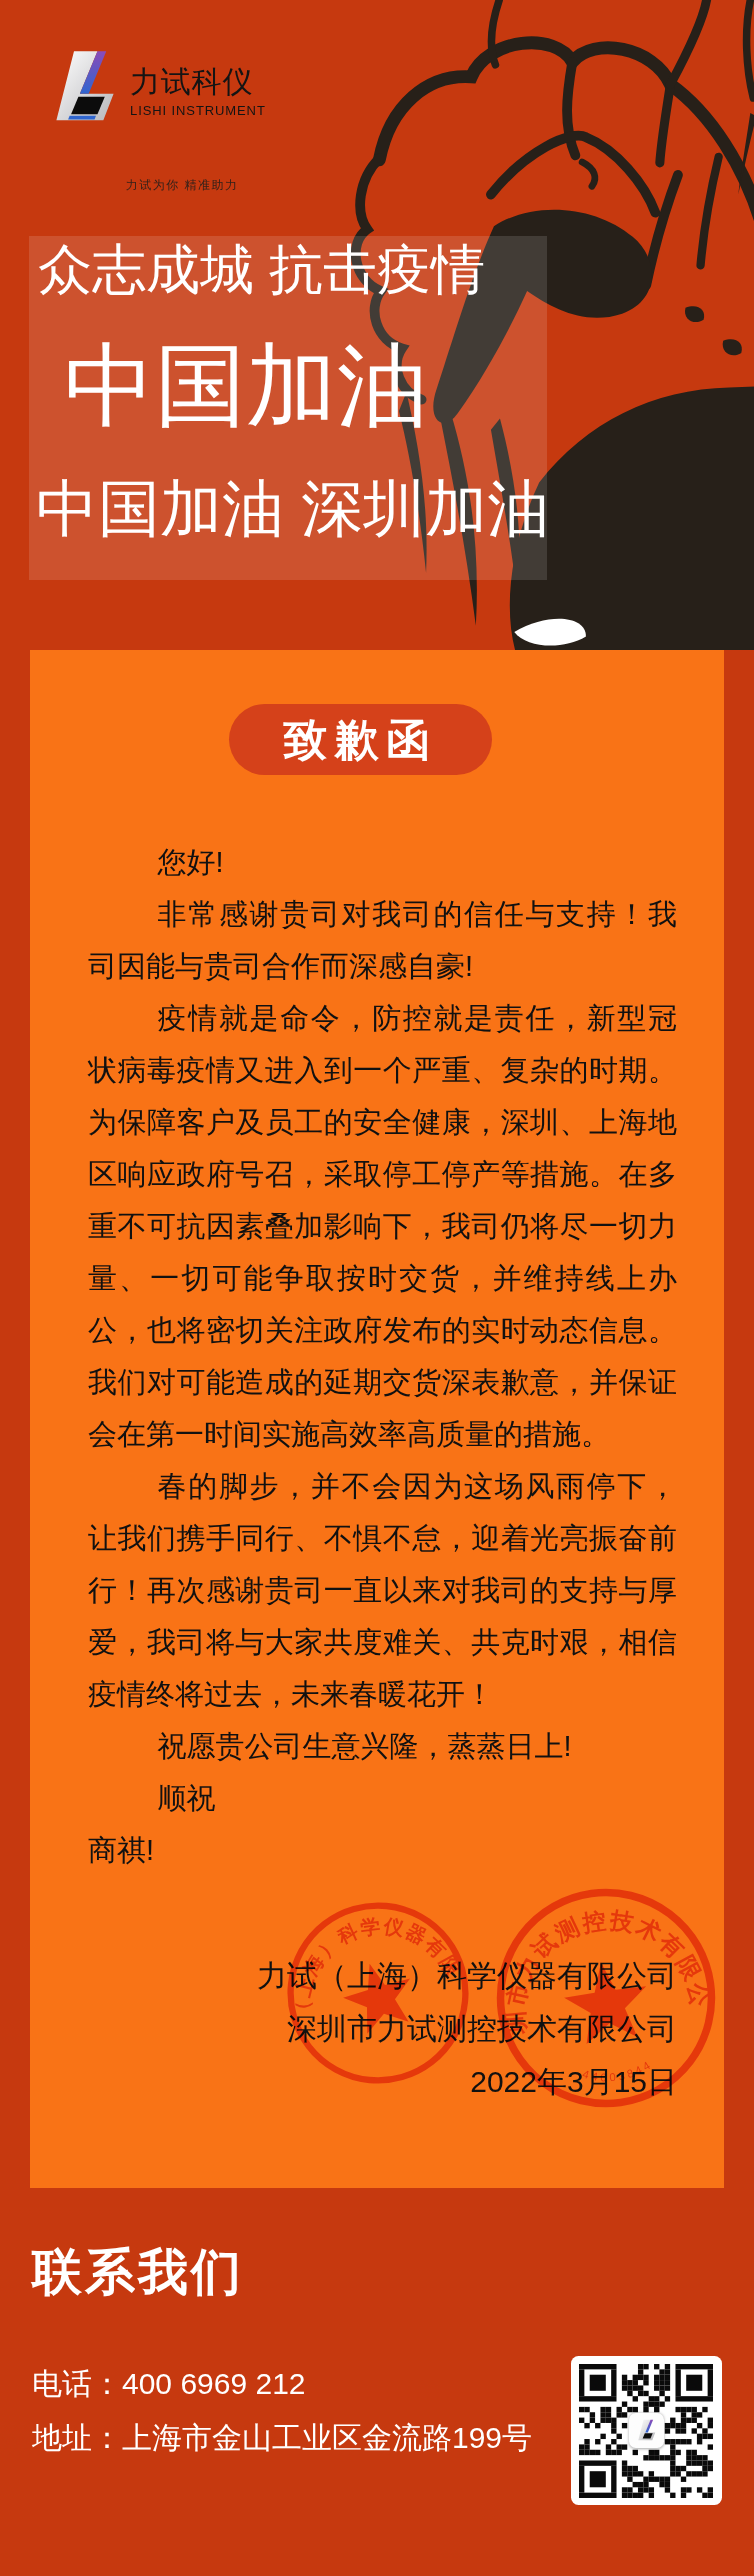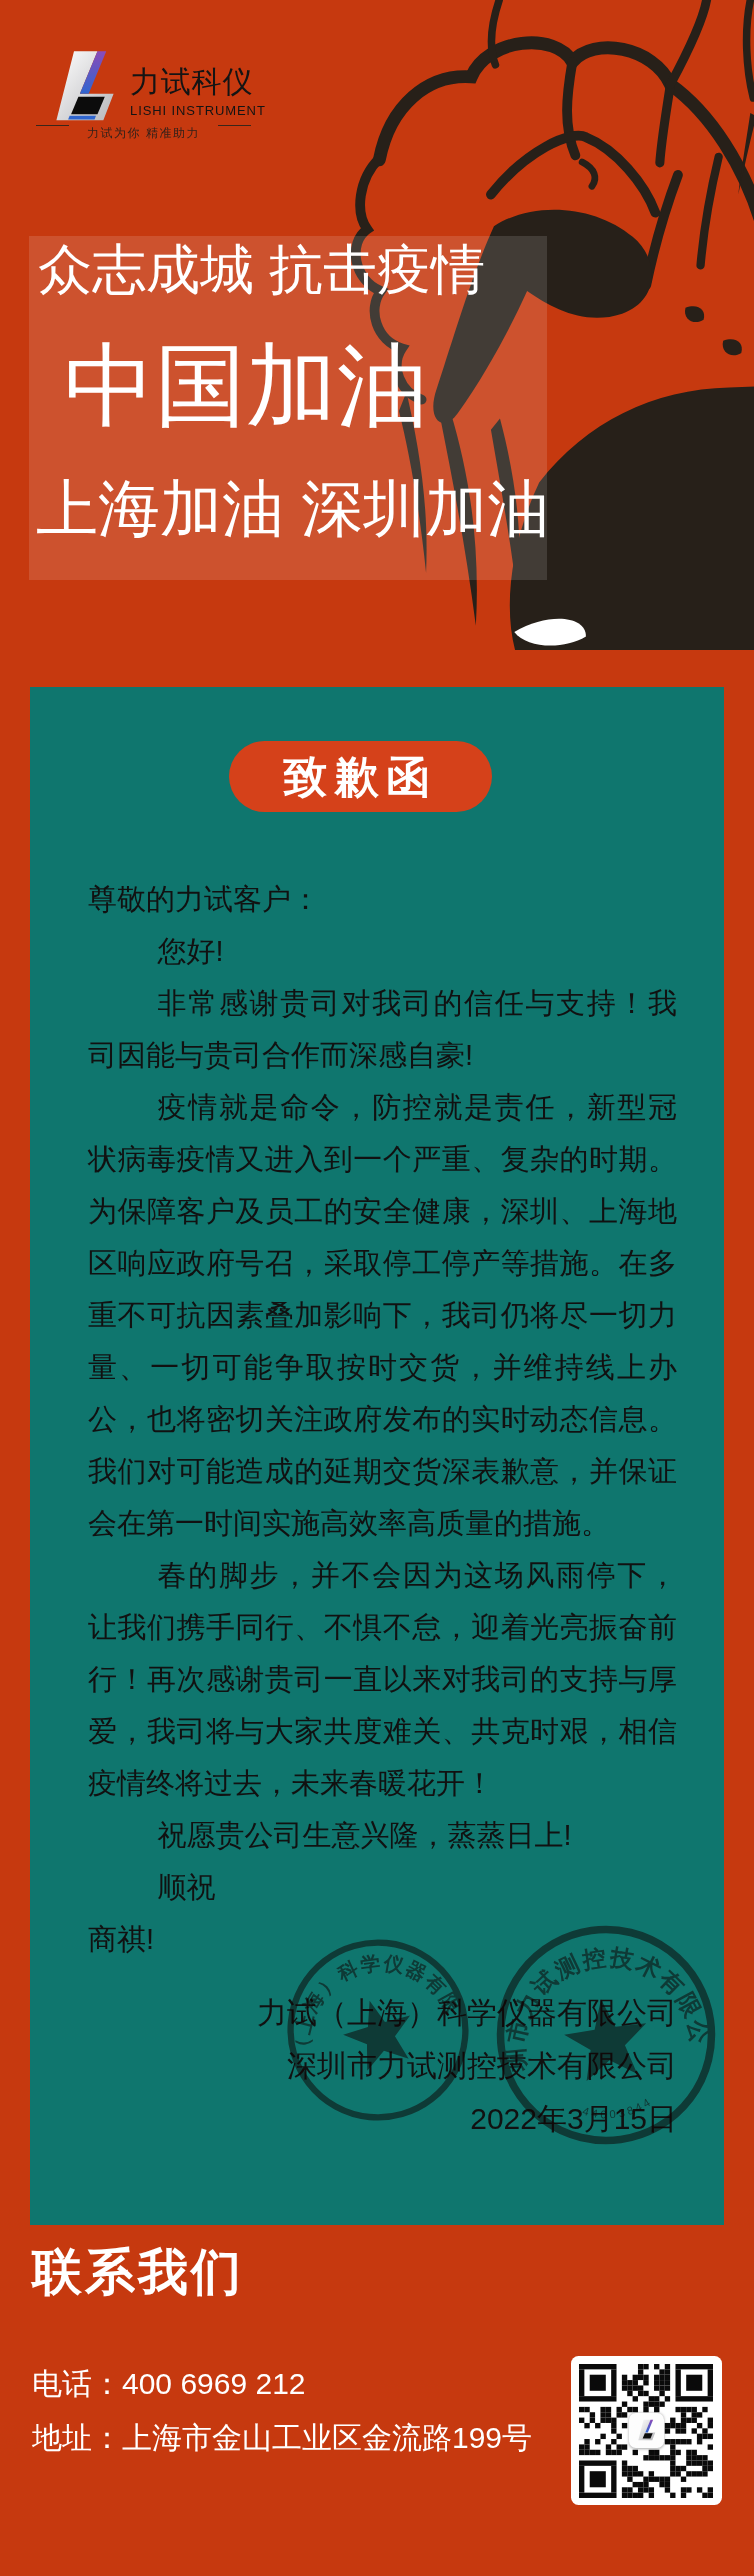--- a/index.html
+++ b/index.html
@@ -9,30 +9,30 @@
     font-family:"Liberation Sans","DejaVu Sans",sans-serif;
   }
   
   .header{position:absolute;top:0;left:0;width:755px;height:650px;padding-left:12px;}
   .fist{position:absolute;top:0;right:0;width:430px;height:650px;}
   .logo-block{position:absolute;top:47px;left:50px;width:241px;}
   .logo-mark{position:absolute;top:1.5px;left:1.5px;width:66px;height:75px;}
   .logo-names{position:absolute;left:80px;top:19.6px;width:166px;}
   .logo-cn{font-size:30px;color:#141414;letter-spacing:0.8px;font-weight:500;line-height:1;}
   .logo-en{font-size:13px;color:#141414;letter-spacing:0.9px;margin-top:7.5px;line-height:1;}
-  .logo-tagline{position:absolute;left:-1.5px;top:78px;width:190px;display:flex;align-items:flex-start;justify-content:center;gap:18px;}
+  .logo-tagline{position:absolute;left:-1.5px;top:78px;width:190px;display:flex;align-items:flex-end;justify-content:center;gap:18px;flex-direction:column;}
   .logo-tagline .dash{flex:0 0 33px;height:0;border-top:1.5px solid #3a261a;}
   .logo-tagline .tg{font-size:12px;color:#33211a;letter-spacing:1.5px;white-space:nowrap;}
   .hero-overlay{position:absolute;left:29px;top:236px;width:518px;height:344px;background:rgba(255,255,255,0.13);}
   .hero-line{position:absolute;color:#ffffff;line-height:1;white-space:nowrap;}
   .hero-1{left:38px;top:242px;font-size:54px;}
   .hero-2{left:33px;top:340px;font-size:91px;margin-left:31px;}
   .hero-3{left:36px;top:478px;font-size:62px;}
   
-  .card{position:absolute;left:30px;top:650px;width:694px;height:1538px;background:#0f766e;margin-top:37px;}
+  .card{position:absolute;left:30px;top:650px;width:694px;height:1538px;background:#f97316;}
   .badge{
     position:absolute;left:199px;top:54px;width:263px;height:71px;border-radius:36px;
     background:#d5411a;color:#fff;font-size:44px;font-weight:900;letter-spacing:7.5px;
     display:flex;align-items:center;justify-content:center;line-height:1;
   }
   .letter{
     position:absolute;left:58px;top:186px;width:589px;
     font-size:29px;line-height:52px;color:#111;text-align:justify;
   }
   .letter p{margin:0;text-indent:2.4em;}
@@ -119,28 +119,27 @@
     <div class="logo-tagline">
       <span class="dash"></span>
       <span class="tg">力试为你 精准助力</span>
       <span class="dash"></span>
     </div>
   </div>
 
   <div class="hero-overlay"></div>
   <div class="hero-line hero-1">众志成城 抗击疫情</div>
   <div class="hero-line hero-2">中国加油</div>
-  <div class="hero-line hero-3">上海加油 深圳加油</div>
+  <div class="hero-line hero-3">中国加油 深圳加油</div>
 </div>
 
 <div class="card">
   <div class="badge">致歉函</div>
 
   <div class="letter">
-    <p class="no-indent">尊敬的力试客户：</p>
     <p>您好!</p>
     <p>非常感谢贵司对我司的信任与支持！我司因能与贵司合作而深感自豪!</p>
     <p>疫情就是命令，防控就是责任，新型冠状病毒疫情又进入到一个严重、复杂的时期。为保障客户及员工的安全健康，深圳、上海地区响应政府号召，采取停工停产等措施。在多重不可抗因素叠加影响下，我司仍将尽一切力量、一切可能争取按时交货，并维持线上办公，也将密切关注政府发布的实时动态信息。我们对可能造成的延期交货深表歉意，并保证会在第一时间实施高效率高质量的措施。</p>
     <p>春的脚步，并不会因为这场风雨停下，让我们携手同行、不惧不怠，迎着光亮振奋前行！再次感谢贵司一直以来对我司的支持与厚爱，我司将与大家共度难关、共克时艰，相信疫情终将过去，未来春暖花开！</p>
     <p>祝愿贵公司生意兴隆，蒸蒸日上!</p>
     <p>顺祝</p>
     <p class="no-indent">商祺!</p>
   </div>
 
   <div class="signature">

